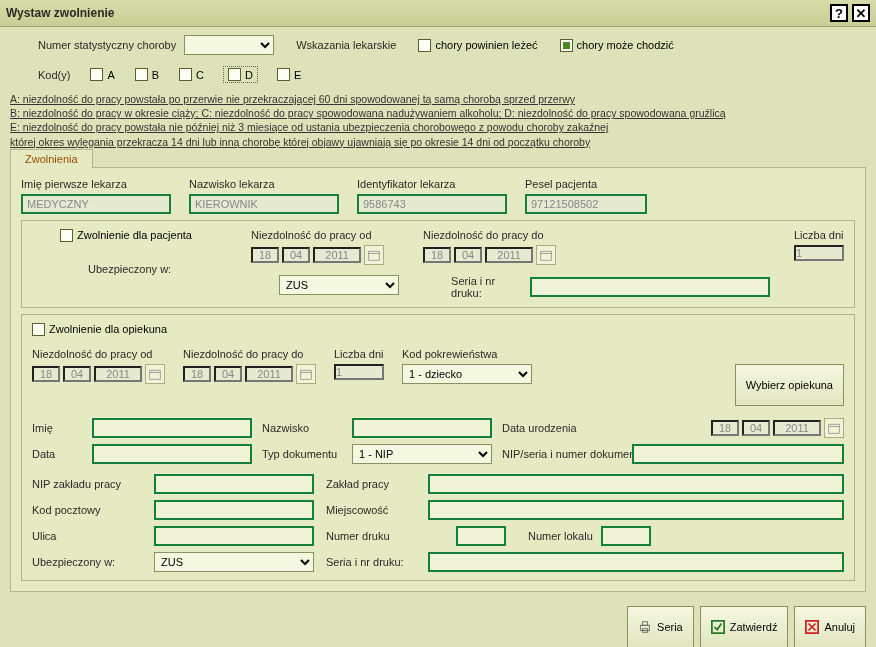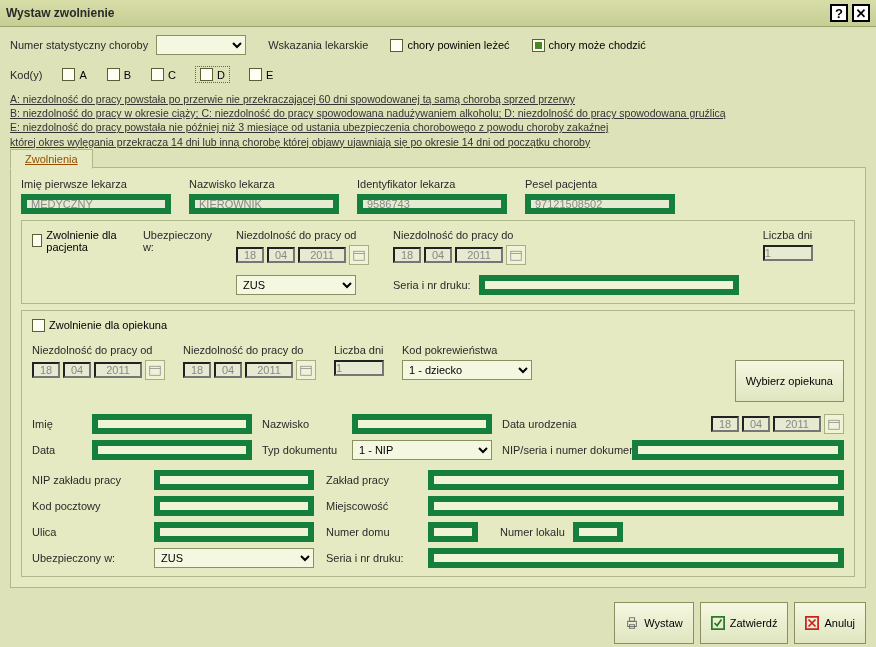--- a/index.html
+++ b/index.html
@@ -18,30 +18,30 @@
 .titlebar .title { font-weight: bold; font-size: 12px; color: #2a2a2a; }
 .titlebar .win-btns { display: flex; gap: 4px; }
 .win-btn {
   width: 18px; height: 18px; border: 2px solid #000; background: #fff;
   display: flex; align-items: center; justify-content: center; font-weight: bold;
   cursor: pointer; font-size: 13px; line-height: 1;
 }
 
 .content { padding: 8px 10px; flex: 1; display: flex; flex-direction: column; gap: 6px; }
 
-.row { display: flex; align-items: center; gap: 8px; }
+.row { display: flex; align-items: center; gap: 8px; margin-left: 28px; }
 label { color: #2a2a2a; }
 
 select {
   background: #f5f8e0; border: 1px solid #8a9060; height: 20px;
   font-size: 11px; padding: 1px 2px;
 }
 select.dropdown { min-width: 80px; }
 input[type=text] {
-  background: #f0f3d6; border: 6px solid #15803d; height: 20px;
+  background: #f0f3d6; border: 2px solid #15803d; height: 20px;
   font-size: 11px; padding: 2px 4px; color: #555;
 }
 input.readonly { background: #e6ead0; color: #888; }
 input.tiny { width: 28px; text-align: center; }
 input.year { width: 48px; text-align: center; }
 
 .checkbox { display: inline-flex; align-items: center; gap: 4px; cursor: pointer; }
 .checkbox .box {
   width: 13px; height: 13px; border: 1px solid #5a6030; background: #fefff4;
   display: inline-flex; align-items: center; justify-content: center;
@@ -52,21 +52,21 @@
 
 .notes { font-size: 10.5px; color: #333; line-height: 1.35; margin: 4px 0; }
 
 .fieldset {
   border: 1px solid #b0b78a; margin-top: 8px; padding: 10px;
   background: #e5eac2; position: relative; flex: 1;
 }
 .tab {
   position: absolute; top: -19px; left: -1px;
   background: #e5eac2; border: 1px solid #b0b78a; border-bottom: 1px solid #e5eac2;
-  padding: 3px 14px; font-size: 11px; color: #994d00; text-decoration: underline;
+  padding: 3px 14px; font-size: 11px; color: #994d00;
 }
 
 .section-box { border: 1px solid #b0b78a; padding: 8px 10px; margin-top: 6px; background: #e5eac2; }
 
 .cols { display: flex; gap: 18px; flex-wrap: wrap; }
 .col { display: flex; flex-direction: column; gap: 4px; }
 .col label { font-size: 11px; }
 
 .cal-btn {
   width: 20px; height: 20px; border: 1px solid #a8af80; background: #f0f3d6;
@@ -155,27 +155,27 @@
         <div class="col">
           <label>Nazwisko lekarza</label>
           <input type="text" class="readonly" readonly="" style="width: 150px;" value="KIEROWNIK">
         </div>
         <div class="col">
           <label>Identyfikator lekarza</label>
           <input type="text" class="readonly" readonly="" style="width: 150px;" value="9586743">
         </div>
         <div class="col">
           <label>Pesel pacjenta</label>
-          <input type="text" class="readonly" readonly="" style="width: 150px;" value="97121508502">
+          <input type="text" class="readonly" readonly="" style="width: 122px;" value="97121508502">
         </div>
       </div>
 
       <div class="section-box">
         <div class="row" style="align-items:flex-start; gap:24px;">
-          <div style="display:flex; flex-direction:row; gap:10px; width:180px;">
+          <div style="display:flex; flex-direction:column; gap:21px; width:180px;">
             <span class="checkbox">
               <span class="box"></span>
                 <span>Zwolnienie dla pacjenta</span>
             </span>
             <div class="row">
               <label>Ubezpieczony w:</label>
             </div>
           </div>
           <div class="col">
             <label>Niezdolność do pracy od</label>
@@ -302,21 +302,21 @@
           <label>Zakład pracy</label>
           <input type="text" style="">
 
           <label>Kod pocztowy</label>
           <input type="text" style="">
           <label>Miejscowość</label>
           <input type="text" style="">
 
           <label>Ulica</label>
           <input type="text" style="">
-          <label>Numer domu</label>
+          <label>Numer druku</label>
           <div class="row">
             <input type="text" style="width: 50px;">
             <label style="margin-left:14px">Numer lokalu</label>
             <input type="text" style="width: 50px;">
           </div>
 
           <label>Ubezpieczony w:</label>
           <select><option>ZUS</option></select>
           <label>Seria i nr druku:</label>
           <input type="text" style="">
@@ -326,21 +326,21 @@
     </div>
   </div>
 
   <div class="footer">
     <button class="btn">
       <svg class="icon" viewBox="0 0 16 16">
           <rect x="3" y="6" width="10" height="6" fill="none" stroke="#666"></rect>
           <rect x="5" y="2" width="6" height="4" fill="none" stroke="#666"></rect>
           <rect x="5" y="10" width="6" height="4" fill="none" stroke="#666"></rect>
         </svg>
-      <span>Wystaw</span>
+      <span>Seria</span>
     </button>
     <button class="btn">
       <svg class="icon" viewBox="0 0 16 16">
           <rect x="1" y="1" width="14" height="14" fill="none" stroke="#2a7a2a" stroke-width="2"></rect>
           <path d="M4 8 L7 11 L12 4" fill="none" stroke="#2a7a2a" stroke-width="2"></path>
         </svg>
       <span>Zatwierdź</span>
     </button>
     <button class="btn">
       <svg class="icon" viewBox="0 0 16 16">

